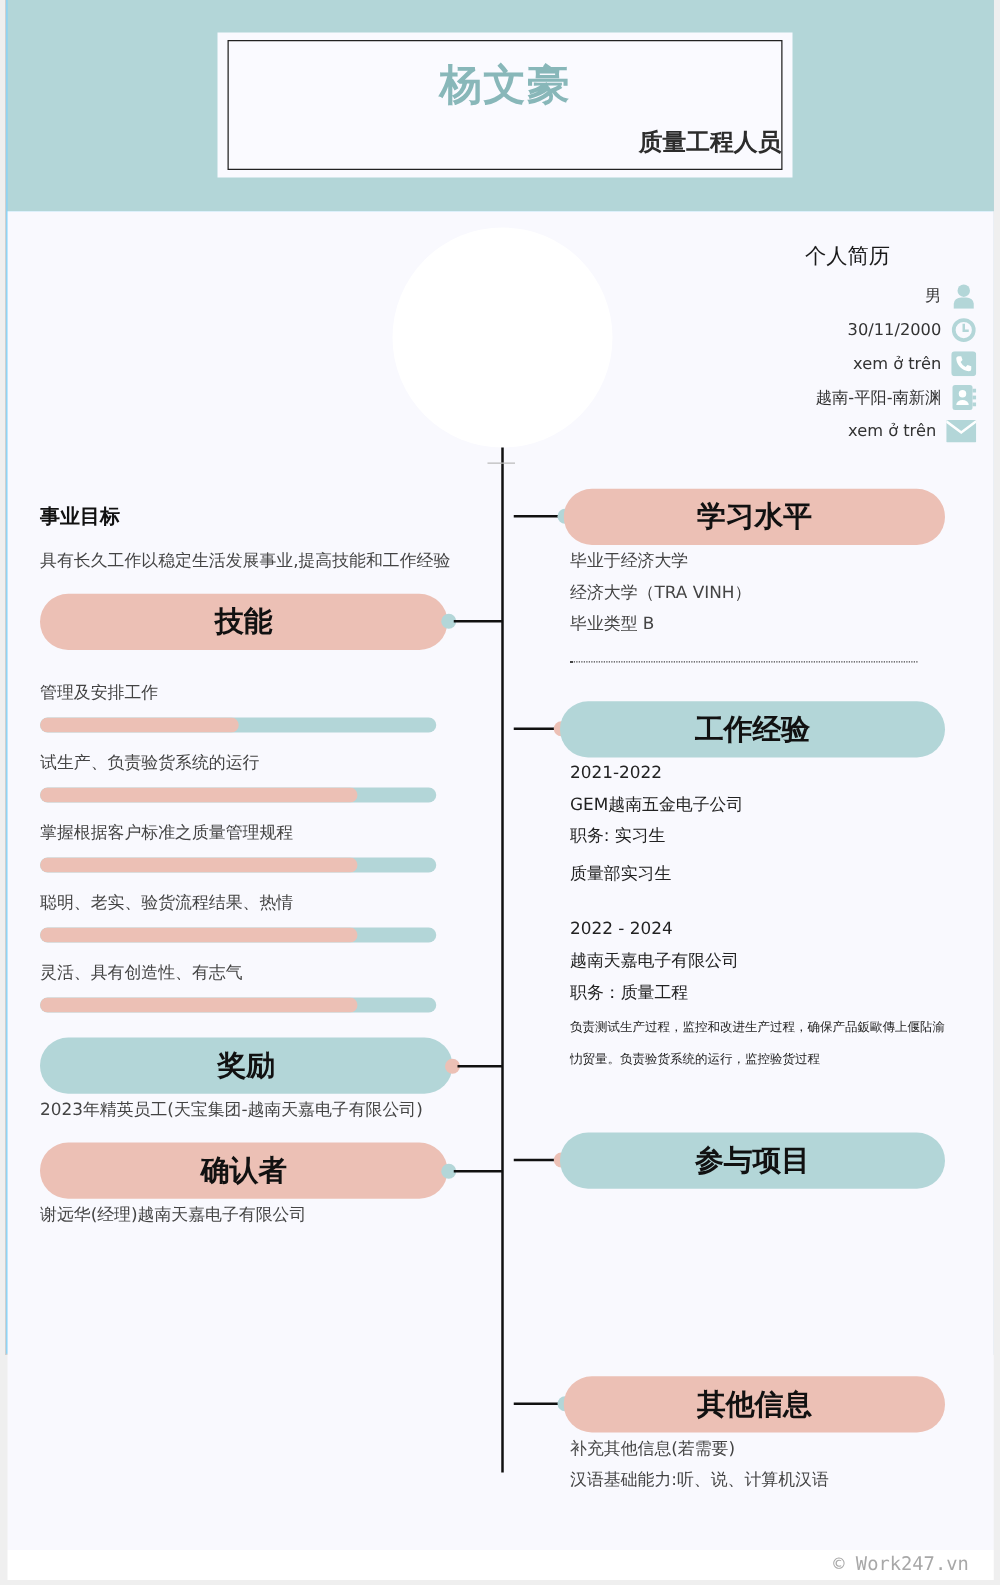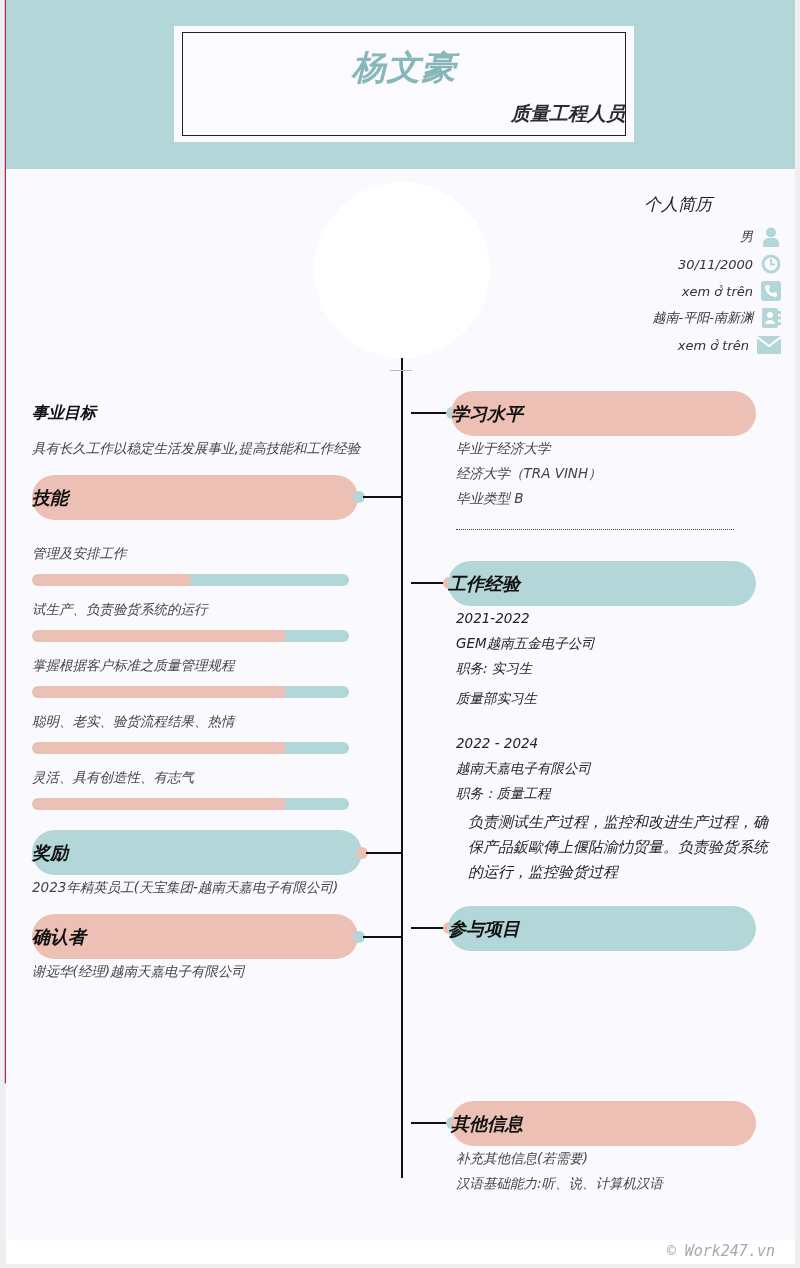--- a/index.html
+++ b/index.html
@@ -1,45 +1,45 @@
 <!DOCTYPE html>
 <html><head>
   <meta charset="utf-8">
   <style>
     * { box-sizing: border-box; margin: 0; padding: 0; }
     html, body { width: 800px; height: 1268px; background: #efefef; overflow: hidden; }
     body { font-family: "DejaVu Sans", "Liberation Sans", sans-serif; position: relative; }
-    .page { position: absolute; left: 4px; top: 0; width: 791px; height: 1084px; background: #be185d; border: 1px solid #cfcfcf; border-top: none; font-style: italic; }
+    .page { position: absolute; left: 4px; top: 0; width: 791px; height: 1084px; background: #7dd3fc; border: 1px solid #cfcfcf; border-top: none; }
     .header-band { position: absolute; left: 1px; top: 0; width: 789px; height: 169px; background: #b3d6d8; }
     .name-box-outer { position: absolute; left: 168px; top: 26px; width: 460px; height: 116px; background: #fafaff; }
     .name-box-inner { position: absolute; left: 8px; top: 6px; width: 444px; height: 104px; border: 1px solid #222; }
     .name { position: absolute; left: 0; top: 12px; width: 100%; text-align: center; font-size: 34px; font-weight: bold; color: #88b7b9; letter-spacing: 1px; }
     .title { position: absolute; left: 0; top: 68px; width: 100%; text-align: right; font-size: 19px; font-weight: bold; color: #2c2c2c; }
     .body-area { position: absolute; left: 1px; top: 169px; width: 789px; height: 1071px; background: #f9f9fe; }
     .footer { position: absolute; left: 1px; top: 1240px; width: 789px; height: 24px; background: #fff; }
     .footer-text { position: absolute; right: 20px; top: 2px; font-family: "DejaVu Sans Mono", "Liberation Mono", monospace; font-size: 15px; color: #a8a8a8; }
     .avatar { position: absolute; left: 308px; top: 13px; width: 176px; height: 176px; border-radius: 50%; background: #ffffff; }
     .timeline-line { position: absolute; left: 395px; top: 189px; width: 2px; height: 820px; background: #111; }
     .tick { position: absolute; left: 384px; top: 201px; width: 22px; height: 1px; background: #bbb; }
     .profile-title { position: absolute; left: 638px; top: 24px; font-size: 17px; color: #1a1a1a; }
     .info-row { position: absolute; right: 14px; display: flex; align-items: center; gap: 8px; font-size: 13px; color: #333; }
     .info-icon { width: 20px; height: 20px; display: flex; align-items: center; justify-content: center; }
     .section-left-title { position: absolute; left: 26px; font-size: 16px; font-weight: bold; color: #111; }
     .text { position: absolute; font-size: 13.5px; color: #444; white-space: nowrap; }
     .text.dark { color: #222; }
-    .pill { position: absolute; height: 45px; border-radius: 23px; display: flex; align-items: center; justify-content: flex-start; font-size: 18px; font-weight: bold; color: #111; }
+    .pill { position: absolute; height: 45px; border-radius: 23px; display: flex; align-items: center; justify-content: center; font-size: 23px; font-weight: bold; color: #111; }
     .pink { background: #ecc0b5; }
     .teal { background: #b3d6d8; }
     .dot { position: absolute; width: 12px; height: 12px; border-radius: 50%; }
     .dot.pink { background: #ecc0b5; }
     .dot.teal { background: #b3d6d8; }
     .conn { position: absolute; height: 2px; background: #111; }
     .bar { position: absolute; left: 26px; width: 317px; height: 12px; border-radius: 6px; background: #b3d6d8; overflow: hidden; }
     .bar-fill { height: 100%; background: #ecc0b5; border-radius: 6px; }
-    .para { position: absolute; left: 462px; width: 300px; font-size: 15px; line-height: 25px; color: #222; white-space: normal; word-break: break-all; }
+    .para { position: absolute; left: 450px; width: 300px; font-size: 10px; line-height: 25px; color: #222; white-space: normal; word-break: break-all; }
     .dotted { position: absolute; left: 450px; top: 360px; width: 278px; border-top: 1px dotted #444; }
   </style>
 </head>
 <body>
 
 <div class="page">
   <div class="header-band">
     <div class="name-box-outer">
       <div class="name-box-inner">
         <div class="name">杨文豪</div>

